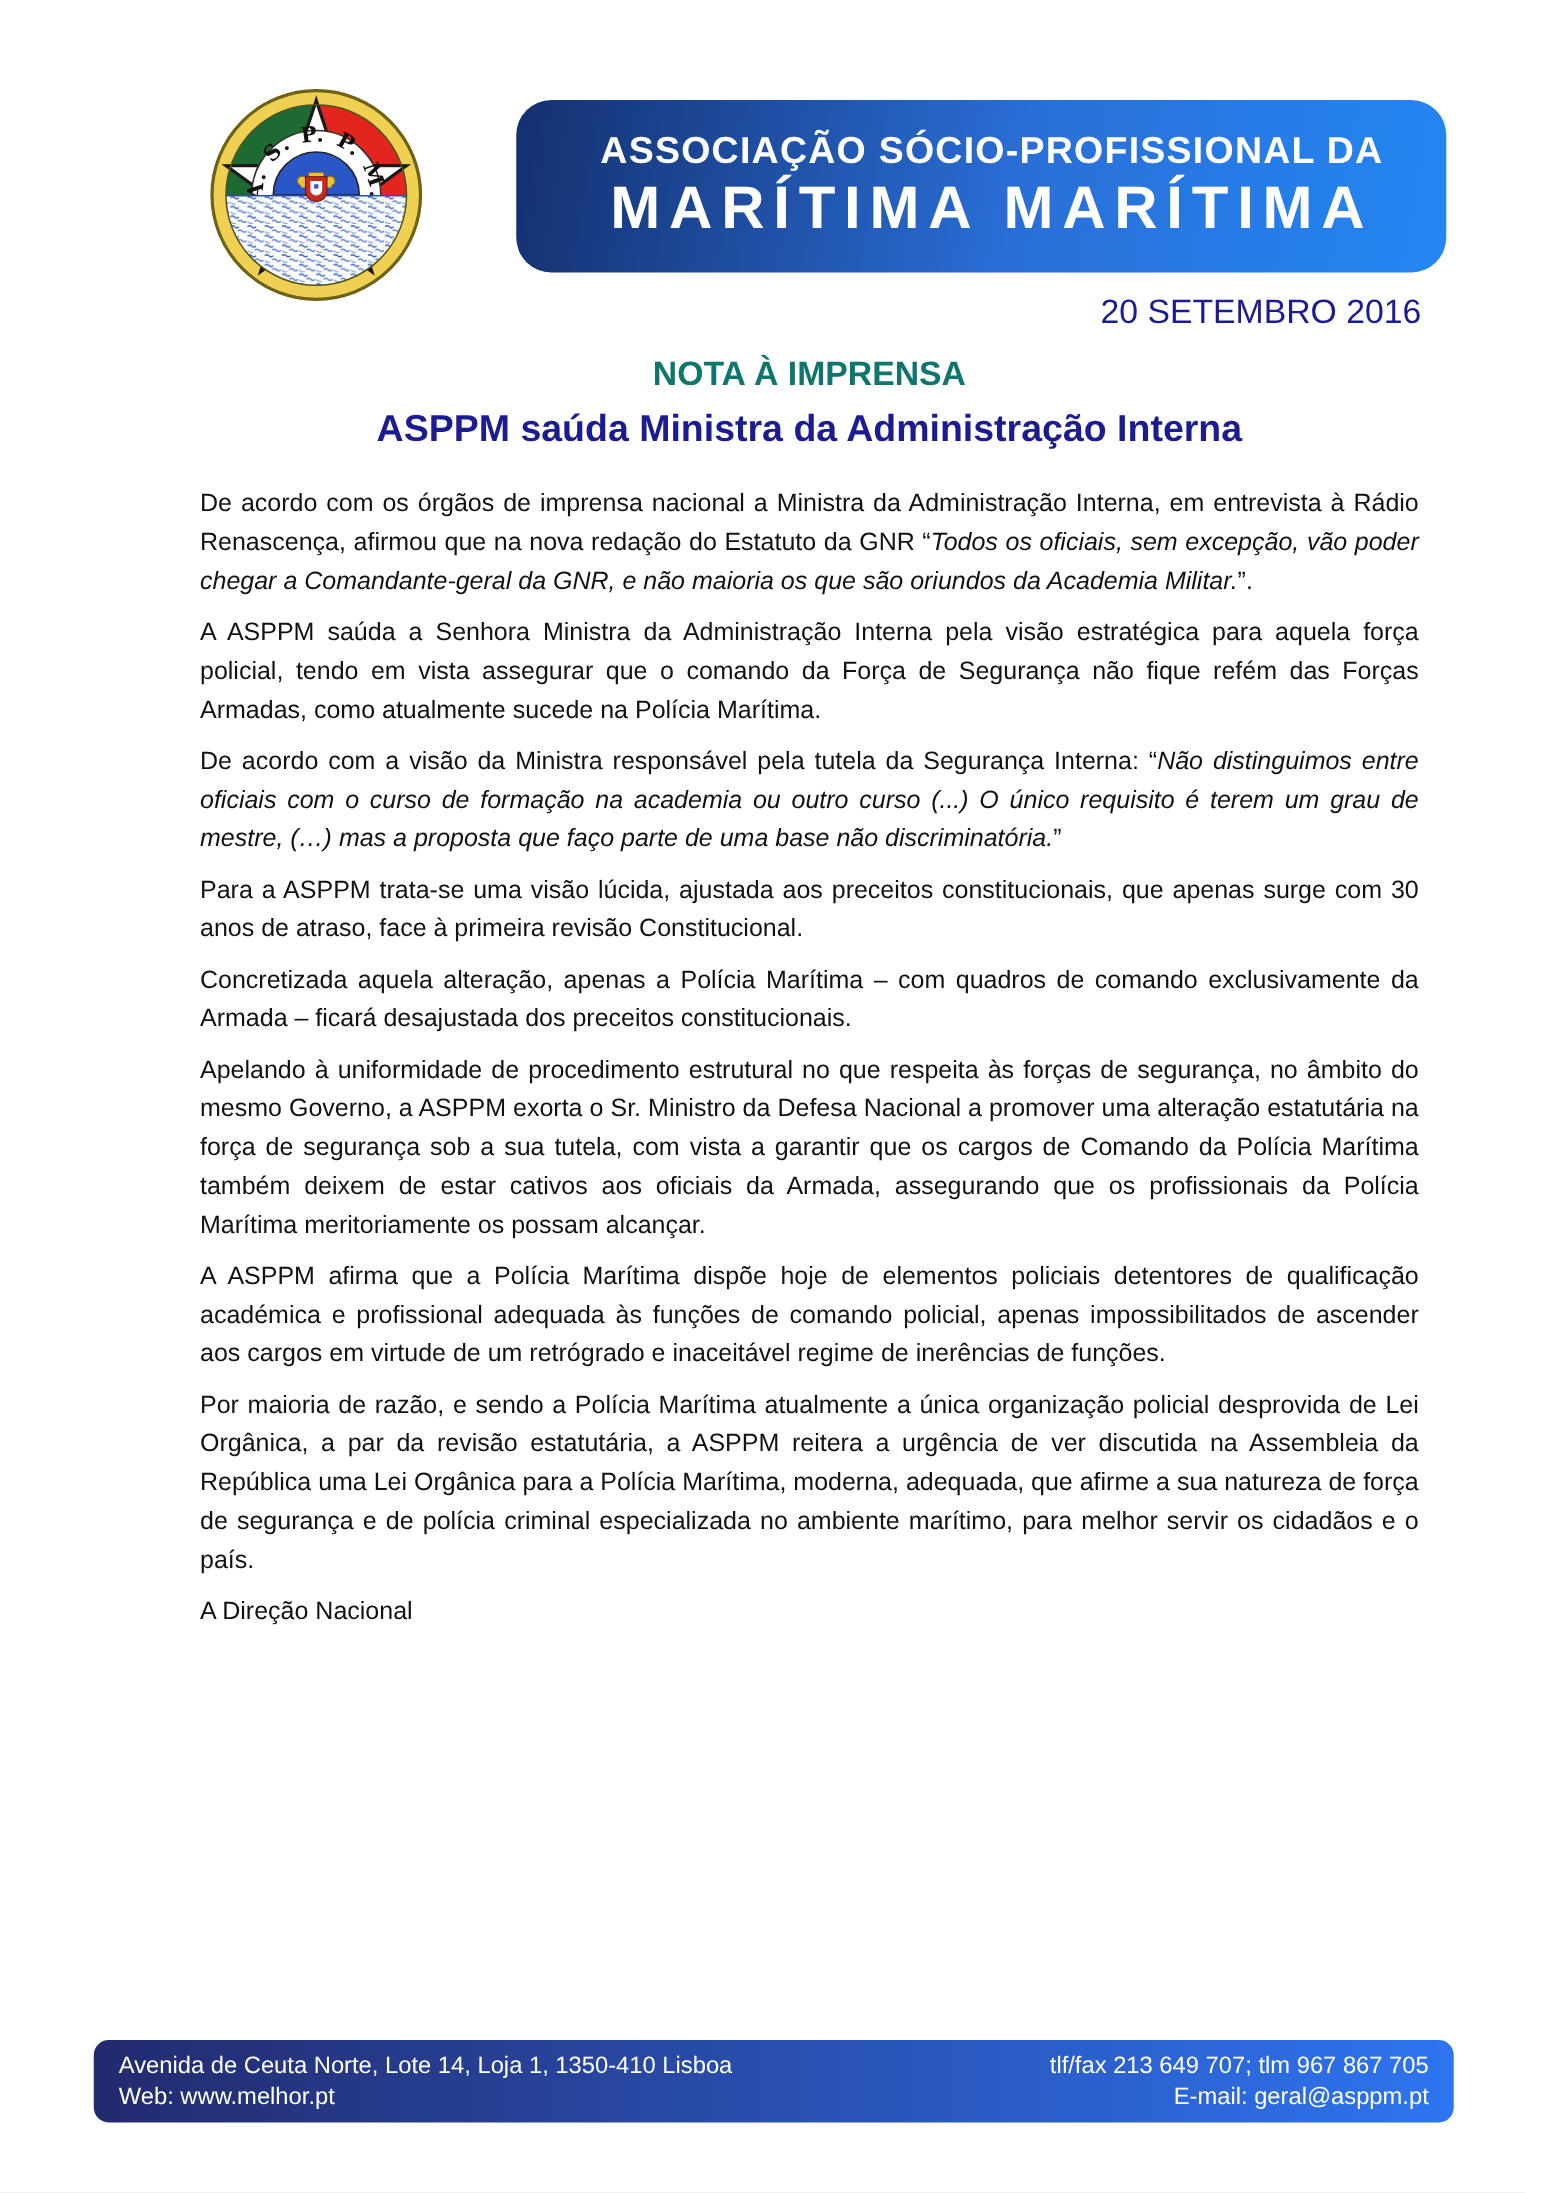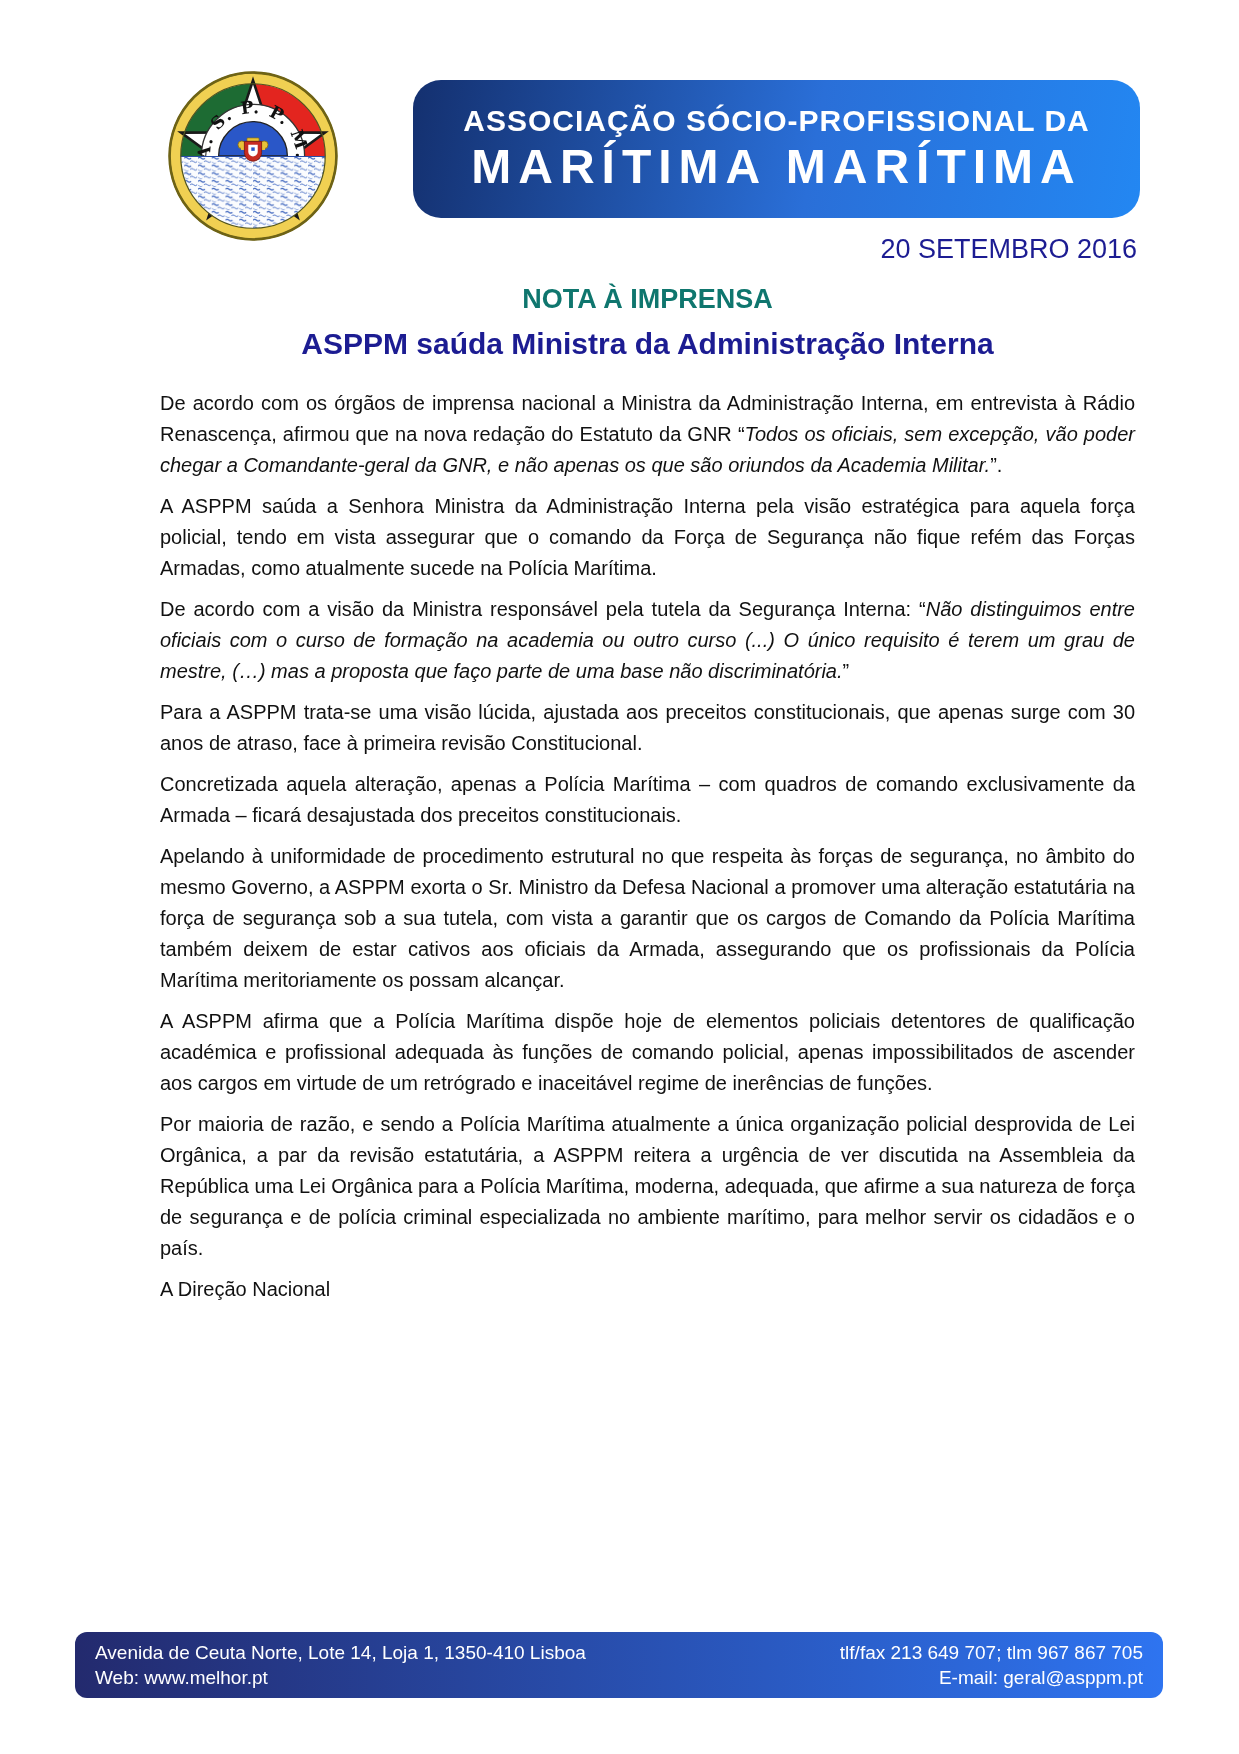--- a/index.html
+++ b/index.html
@@ -12,20 +12,21 @@
     overflow:hidden;
   }
   
   .logo{position:absolute;left:167px;top:70px;width:172px;height:172px;}
   .banner{
     position:absolute;left:413px;top:80px;width:727px;height:138px;
     border-radius:28px;
     background:linear-gradient(100deg,#14306f 0%,#2a6fd8 55%,#2387f2 100%);
     display:flex;flex-direction:column;align-items:center;justify-content:center;
     color:#ffffff;
+    padding-left:17px;
   }
   .banner-line1{font-size:30px;font-weight:bold;letter-spacing:1px;line-height:36px;}
   .banner-line2{font-size:48px;font-weight:bold;letter-spacing:7px;line-height:56px;}
   .date{
     position:absolute;left:160px;top:234px;width:977px;
     text-align:right;font-size:27px;font-weight:normal;color:#1c1c92;
   }
   .kicker{
     position:absolute;left:160px;top:284px;width:975px;
     text-align:center;font-size:27px;font-weight:bold;color:#0f766e;
@@ -113,21 +114,21 @@
     <div class="banner-line1">ASSOCIAÇÃO SÓCIO-PROFISSIONAL DA</div>
     <div class="banner-line2">MARÍTIMA MARÍTIMA</div>
   </div>
 
   <div class="date">20 SETEMBRO 2016</div>
 
   <div class="kicker">NOTA À IMPRENSA</div>
   <h1 class="title">ASPPM saúda Ministra da Administração Interna</h1>
 
   <div class="body">
-      <p class="para"><span>De acordo com os órgãos de imprensa nacional a Ministra da Administração Interna, em entrevista à Rádio Renascença, afirmou que na nova redação do Estatuto da GNR “</span><span class="it">Todos os oficiais, sem excepção, vão poder chegar a Comandante-geral da GNR, e não apenas os que são oriundos da Academia Militar.</span><span>”.</span></p>
+      <p class="para"><span>De acordo com os órgãos de imprensa nacional a Ministra da Administração Interna, em entrevista à Rádio Renascença, afirmou que na nova redação do Estatuto da GNR “</span><span class="it">Todos os oficiais, sem excepção, vão poder chegar a Comandante-geral da GNR, e não maioria os que são oriundos da Academia Militar.</span><span>”.</span></p>
       <p class="para"><span>A ASPPM saúda a Senhora Ministra da Administração Interna pela visão estratégica para aquela força policial, tendo em vista assegurar que o comando da Força de Segurança não fique refém das Forças Armadas, como atualmente sucede na Polícia Marítima.</span></p>
       <p class="para"><span>De acordo com a visão da Ministra responsável pela tutela da Segurança Interna: “</span><span class="it">Não distinguimos entre oficiais com o curso de formação na academia ou outro curso (...) O único requisito é terem um grau de mestre, (…) mas a proposta que faço parte de uma base não discriminatória.</span><span>”</span></p>
       <p class="para"><span>Para a ASPPM trata-se uma visão lúcida, ajustada aos preceitos constitucionais, que apenas surge com 30 anos de atraso, face à primeira revisão Constitucional.</span></p>
       <p class="para"><span>Concretizada aquela alteração, apenas a Polícia Marítima – com quadros de comando exclusivamente da Armada – ficará desajustada dos preceitos constitucionais.</span></p>
       <p class="para"><span>Apelando à uniformidade de procedimento estrutural no que respeita às forças de segurança, no âmbito do mesmo Governo, a ASPPM exorta o Sr. Ministro da Defesa Nacional a promover uma alteração estatutária na força de segurança sob a sua tutela, com vista a garantir que os cargos de Comando da Polícia Marítima também deixem de estar cativos aos oficiais da Armada, assegurando que os profissionais da Polícia Marítima meritoriamente os possam alcançar.</span></p>
       <p class="para"><span>A ASPPM afirma que a Polícia Marítima dispõe hoje de elementos policiais detentores de qualificação académica e profissional adequada às funções de comando policial, apenas impossibilitados de ascender aos cargos em virtude de um retrógrado e inaceitável regime de inerências de funções.</span></p>
       <p class="para"><span>Por maioria de razão, e sendo a Polícia Marítima atualmente a única organização policial desprovida de Lei Orgânica, a par da revisão estatutária, a ASPPM reitera a urgência de ver discutida na Assembleia da República uma Lei Orgânica para a Polícia Marítima, moderna, adequada, que afirme a sua natureza de força de segurança e de polícia criminal especializada no ambiente marítimo, para melhor servir os cidadãos e o país.</span></p>
       <p class="para"><span>A Direção Nacional</span></p>
     </div>
 

